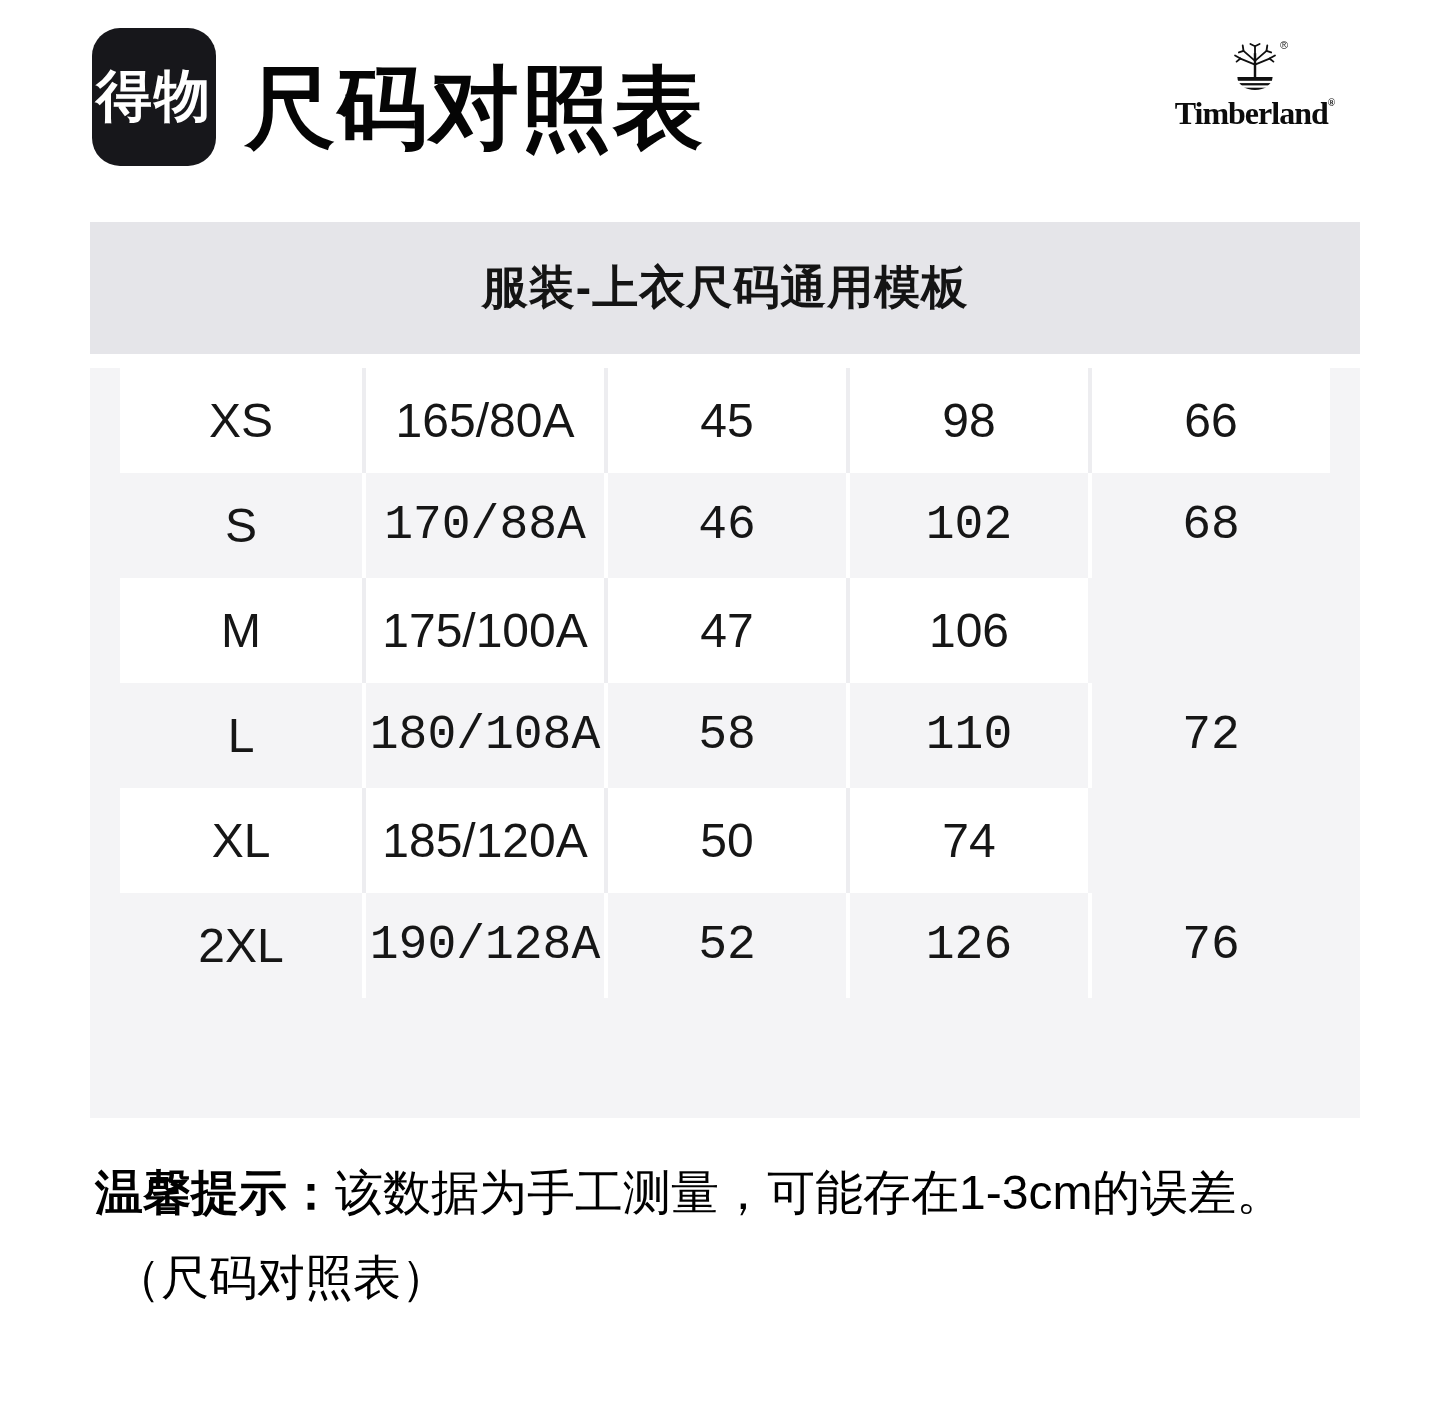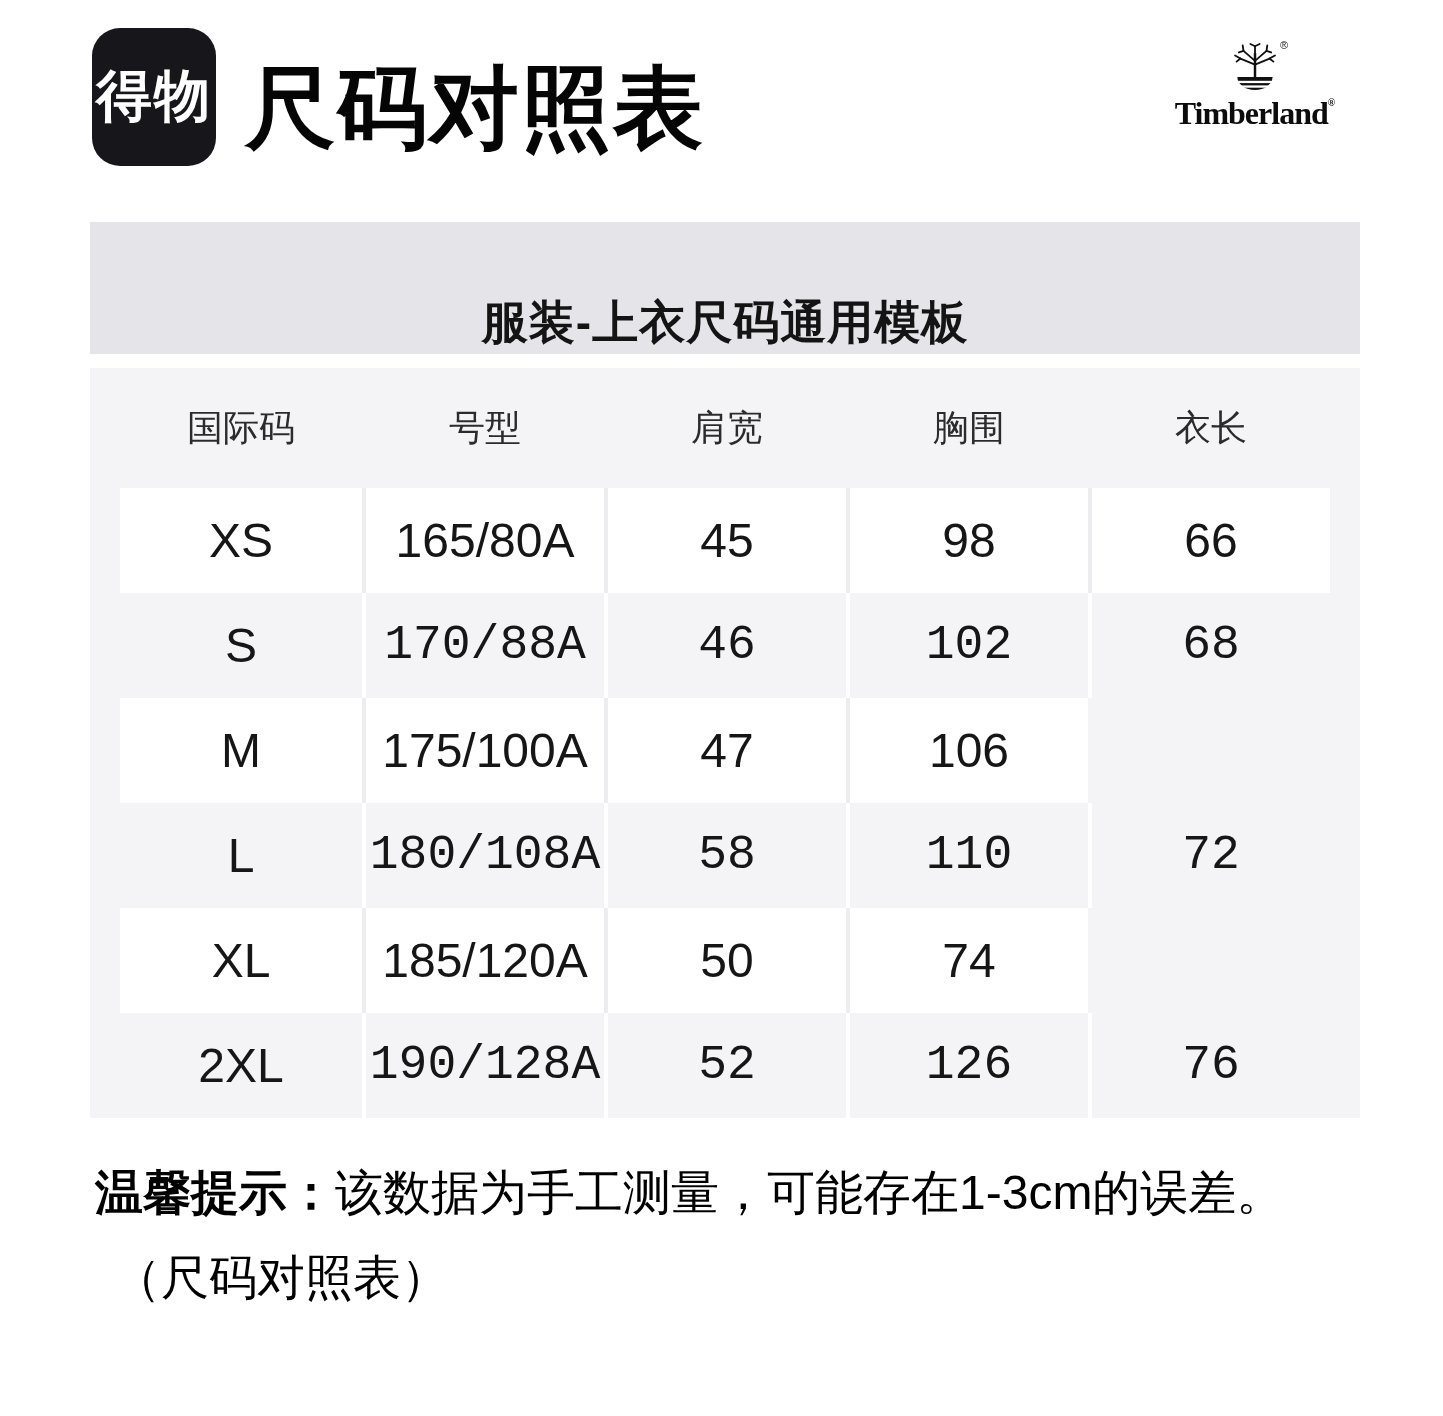--- a/index.html
+++ b/index.html
@@ -40,21 +40,21 @@
     font-weight: 700; font-size: 32px; letter-spacing: -1px; color: #0c0c0c;
     white-space: nowrap;
   }
   .brand .wordmark sup { font-size: 10px; vertical-align: 18px; letter-spacing: 0; }
 
   
   .banner {
     position: absolute; left: 90px; top: 222px;
     width: 1270px; height: 132px;
     background: var(--banner_bg, #e5e5e9);
-    display: flex; align-items: flex-end; justify-content: center;
+    display: flex; align-items: center; justify-content: center;
     font-size: 46px; font-weight: 600; color: #141414;
     letter-spacing: 1px;
   }
 
   
   .panel {
     position: absolute; left: 90px; top: 368px;
     width: 1270px; height: 750px;
     background: var(--panel_bg, #f4f4f6);
     padding: 0 30px; box-sizing: border-box;
@@ -113,27 +113,20 @@
       <span class="tree-reg">®</span>
     </span>
     <div class="wordmark"><span>Timberland</span><sup>®</sup></div>
   </div>
 
   <div class="banner">
     <span>服装-上衣尺码通用模板</span>
   </div>
 
   <div class="panel">
-    <div class="trow thead-row">
-      <div class="tcell">国际码</div>
-      <div class="tcell">号型</div>
-      <div class="tcell">肩宽</div>
-      <div class="tcell">胸围</div>
-      <div class="tcell">衣长</div>
-    </div>
 
     <div class="trow data-row row-white">
       <div class="tcell">XS</div>
       <div class="tcell">165/80A</div>
       <div class="tcell">45</div>
       <div class="tcell">98</div>
       <div class="tcell">66</div>
     </div>
 
     <div class="trow data-row row-gray">

